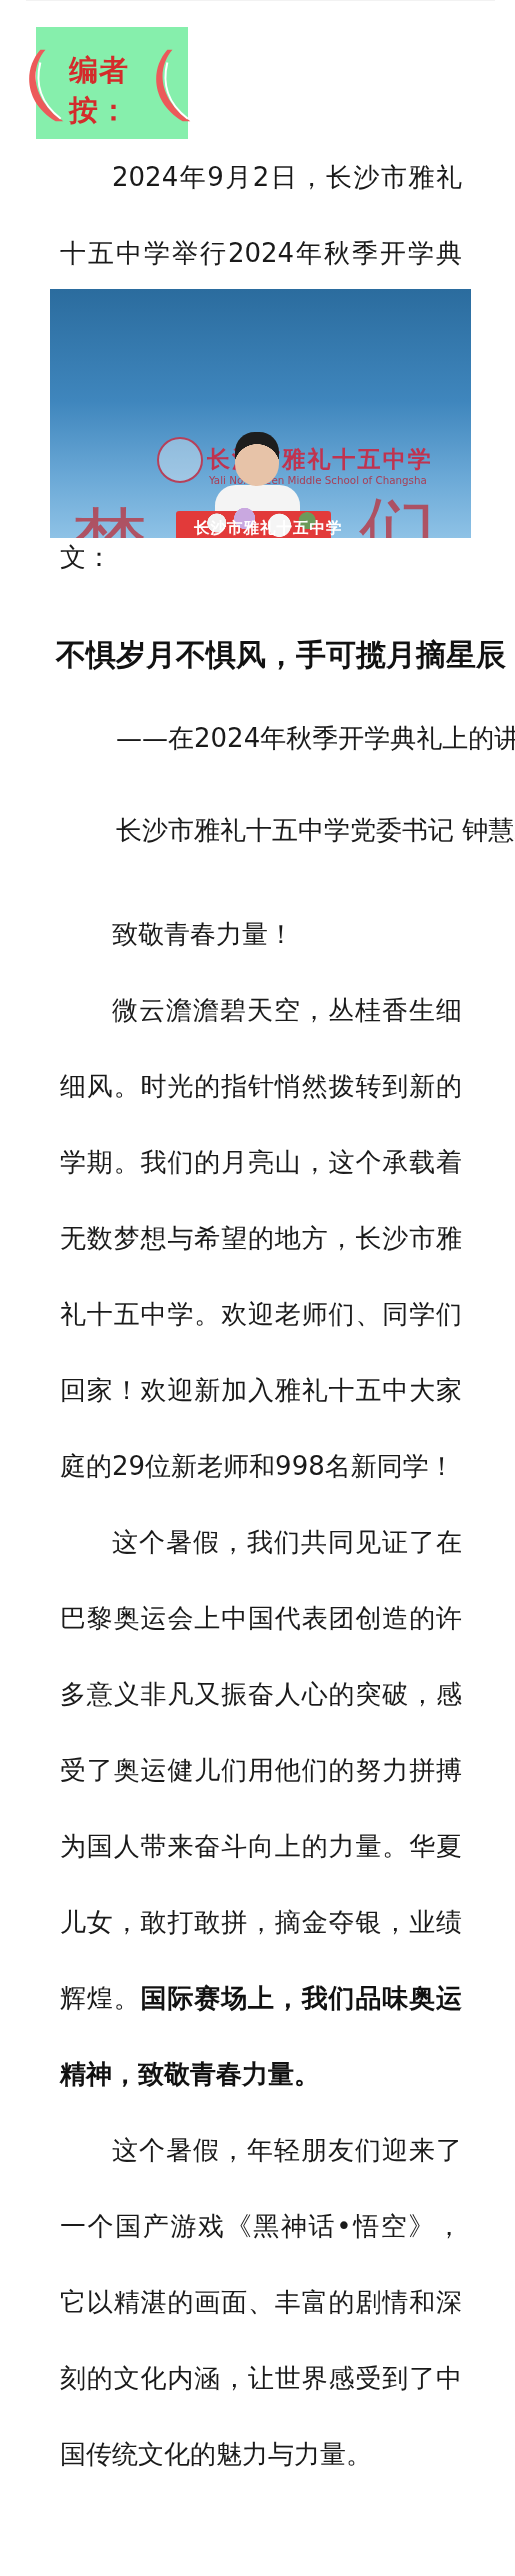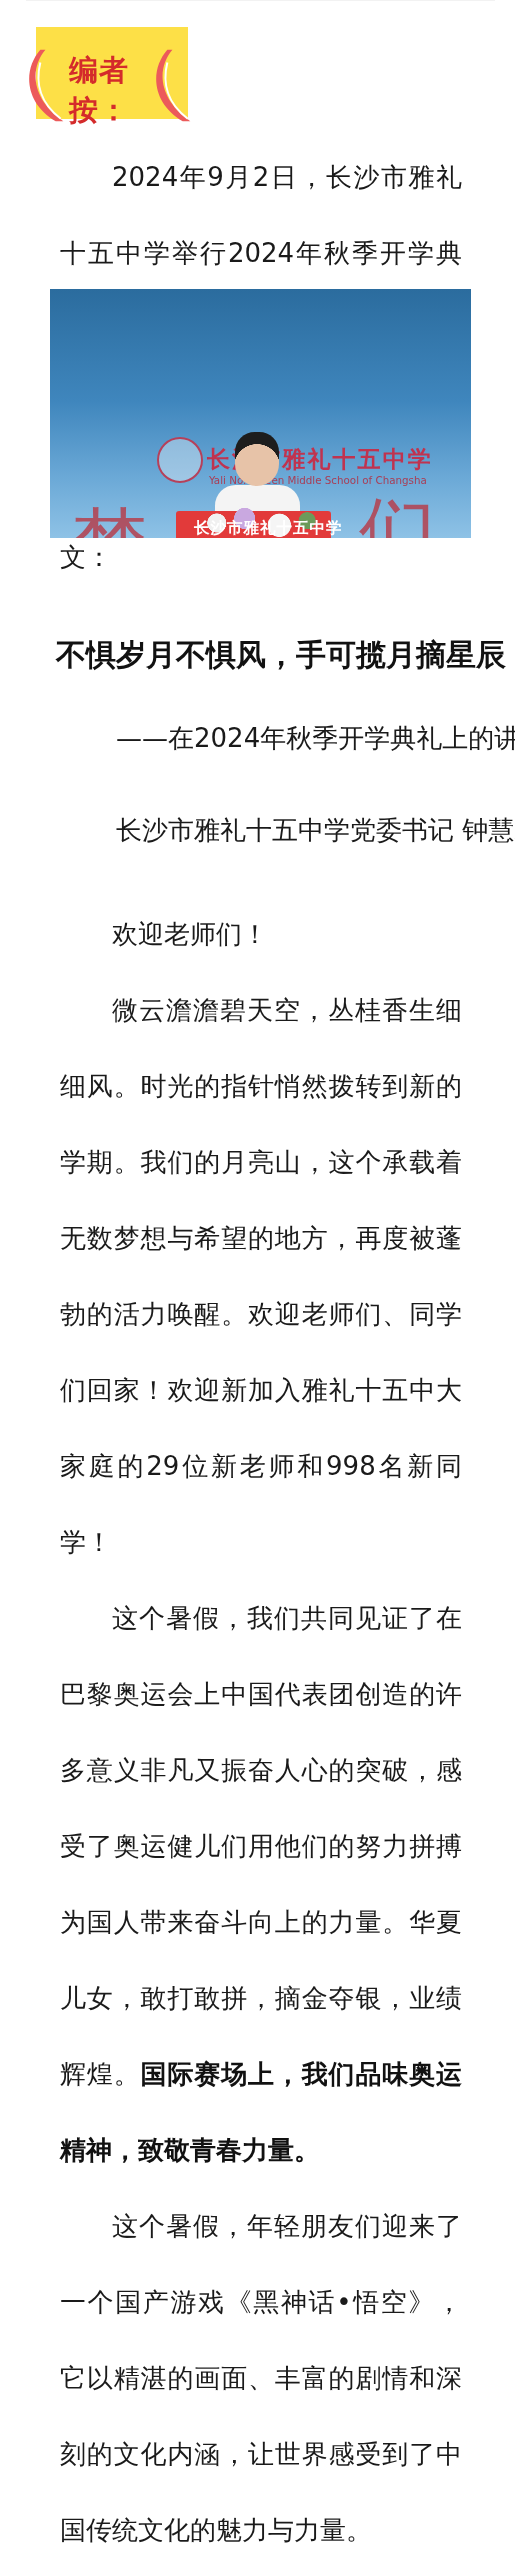--- a/index.html
+++ b/index.html
@@ -9,22 +9,22 @@
     color: #1a1a1a;
     position: relative;
     height: 4062px;
     overflow: hidden;
   }
   .top-rule {
     position: absolute; left: 26px; top: 0; width: 469px; height: 1px;
     background: #f2f2f2;
   }
   .editor-banner {
-    position: absolute; left: 36px; top: 27px; width: 152px; height: 92px;
-    background: #fde047;
+    position: absolute; left: 36px; top: 27px; width: 152px; height: 112px;
+    background: #86efac;
   }
   .editor-banner .label {
     position: absolute; left: 33px; top: 24px;
     font-size: 29px; font-weight: bold; color: #d42b2b; letter-spacing: 1px;
     font-family: "DejaVu Sans", sans-serif;
   }
   .swoosh { position: absolute; top: 19.6px; width: 46px; height: 77px; }
   .swoosh.left { left: -11.3px; }
   .swoosh.right { left: 116px; }
 
@@ -129,19 +129,19 @@
   <div class="flowers"></div>
   <div class="podium-cn">长沙市雅礼十五中学</div>
 
 </div>
 
 <h1 class="title">不惧岁月不惧风，手可揽月摘星辰</h1>
 <div class="subtitle">——在2024年秋季开学典礼上的讲话</div>
 <div class="author">长沙市雅礼十五中学党委书记  钟慧莉</div>
 
 <div class="content" style="top:896px;">
-  <p class="para">欢迎老师们！</p>
-  <p class="para">微云澹澹碧天空，丛桂香生细细风。时光的指针悄然拨转到新的学期。我们的月亮山，这个承载着无数梦想与希望的地方，再度被蓬勃的活力唤醒。欢迎老师们、同学们回家！欢迎新加入雅礼十五中大家庭的29位新老师和998名新同学！</p>
+  <p class="para">致敬青春力量！</p>
+  <p class="para">微云澹澹碧天空，丛桂香生细细风。时光的指针悄然拨转到新的学期。我们的月亮山，这个承载着无数梦想与希望的地方，长沙市雅礼十五中学。欢迎老师们、同学们回家！欢迎新加入雅礼十五中大家庭的29位新老师和998名新同学！</p>
   <p class="para"><span>这个暑假，我们共同见证了在巴黎奥运会上中国代表团创造的许多意义非凡又振奋人心的突破，感受了奥运健儿们用他们的努力拼搏为国人带来奋斗向上的力量。华夏儿女，敢打敢拼，摘金夺银，业绩辉煌。</span><span class="bold">国际赛场上，我们品味奥运精神，致敬青春力量。</span></p>
   <p class="para"><span>这个暑假，年轻朋友们迎来了一个国产游戏《黑神话•悟空》，它以精湛的画面、丰富的剧情和深刻的文化内涵，让世界感受到了中国传统文化的魅力与力量。</span></p>
 
 </div>
 
 
 </body></html>

